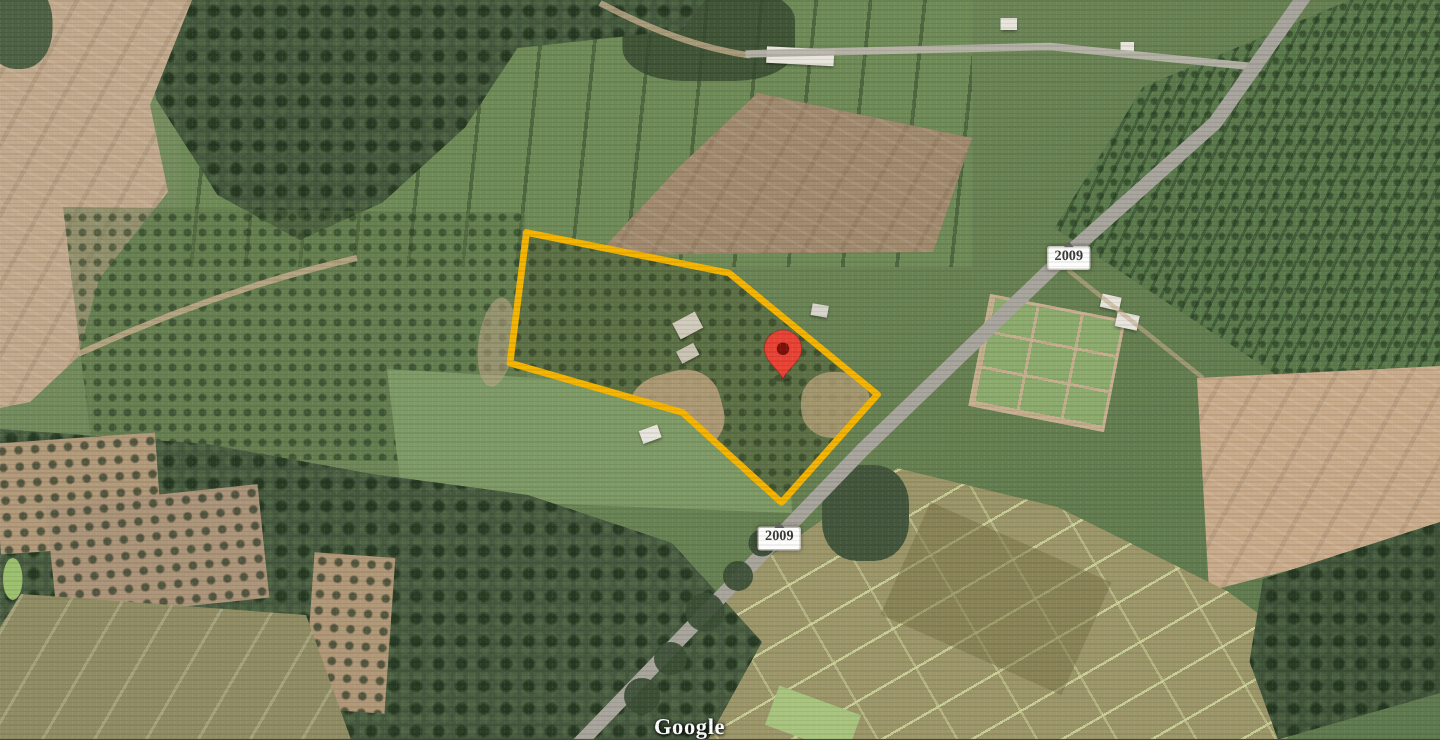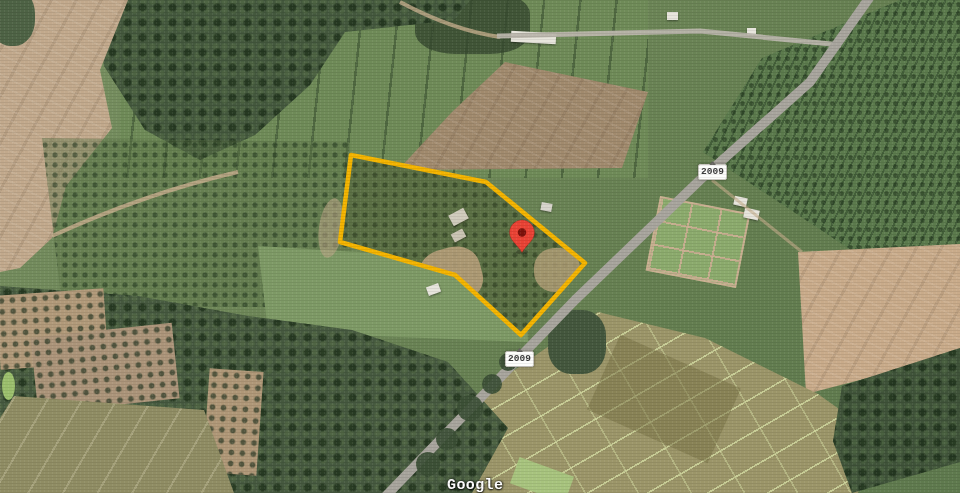--- a/index.html
+++ b/index.html
@@ -1,18 +1,18 @@
 <!DOCTYPE html>
 <html><head>
 <meta charset="utf-8">
 <style>
   html,body{margin:0;padding:0;background:#222;}
   .map{
     position:relative;width:960px;height:493px;overflow:hidden;
-    font-family:Liberation Mono, monospace;
+    font-family:Liberation Serif, serif;
     background:linear-gradient(135deg,#7a9162 0%,#6f8859 35%,#647e50 70%,#5f7a4e 100%);
   }
   .map *{position:absolute;}
   .layer{left:0;top:0;width:960px;height:493px;}
   
   .dots{background-image:radial-gradient(circle,rgba(28,48,26,.5) 2px,rgba(28,48,26,0) 3.2px);background-size:10px 10px;}
   .forest-tex{background-image:
     radial-gradient(circle,rgba(18,36,16,.6) 3px,rgba(18,36,16,0) 5px),
     radial-gradient(circle,rgba(105,135,85,.28) 2px,rgba(105,135,85,0) 4px);
     background-size:15px 15px,9px 9px;background-position:0 0,4px 6px;}
@@ -26,21 +26,21 @@
   .paddy-tex{background-image:
     repeating-linear-gradient(150deg,rgba(208,215,158,.85) 0 1.6px,rgba(0,0,0,0) 1.6px 30px),
     repeating-linear-gradient(60deg,rgba(208,215,158,.5) 0 1.6px,rgba(0,0,0,0) 1.6px 46px);}
   .bldg{background:#e7e5dc;box-shadow:0 1px 2px rgba(0,0,0,.4);}
   .shield{width:27px;height:14px;background:#fdfdfb;border:1px solid #c6c4bd;border-radius:2px;
     display:flex;align-items:center;justify-content:center;box-shadow:0 0 3px rgba(0,0,0,.4);}
   .shield span{position:static;font-size:9.5px;font-weight:bold;color:#3a3a3a;letter-spacing:0;line-height:1;}
   .shield .emblem{top:-4px;left:50%;transform:translateX(-50%);width:7px;height:4px;background:#66655f;
     clip-path:polygon(50% 0,100% 100%,0 100%);}
   .google-logo{left:436px;top:477px;color:#fff;font-size:15px;font-weight:bold;letter-spacing:.4px;
-    text-shadow:0 1px 2px rgba(0,0,0,.85),0 0 3px rgba(0,0,0,.6),1px 0 2px rgba(0,0,0,.5);margin-left:11px;}
+    text-shadow:0 1px 2px rgba(0,0,0,.85),0 0 3px rgba(0,0,0,.6),1px 0 2px rgba(0,0,0,.5);}
   .grain{left:0;top:0;width:960px;height:493px;opacity:.06;pointer-events:none;background-image:
     repeating-linear-gradient(0deg,#000 0 1px,transparent 1px 3px),
     repeating-linear-gradient(90deg,#fff 0 1px,transparent 1px 4px);}
 </style>
 </head>
 <body>
 
 <div class="map">
 
   <div class="layer hedges" style="clip-path:polygon(120px 0px,648px 0px,648px 178px,120px 178px);background-color:#6f8b58;"></div>

